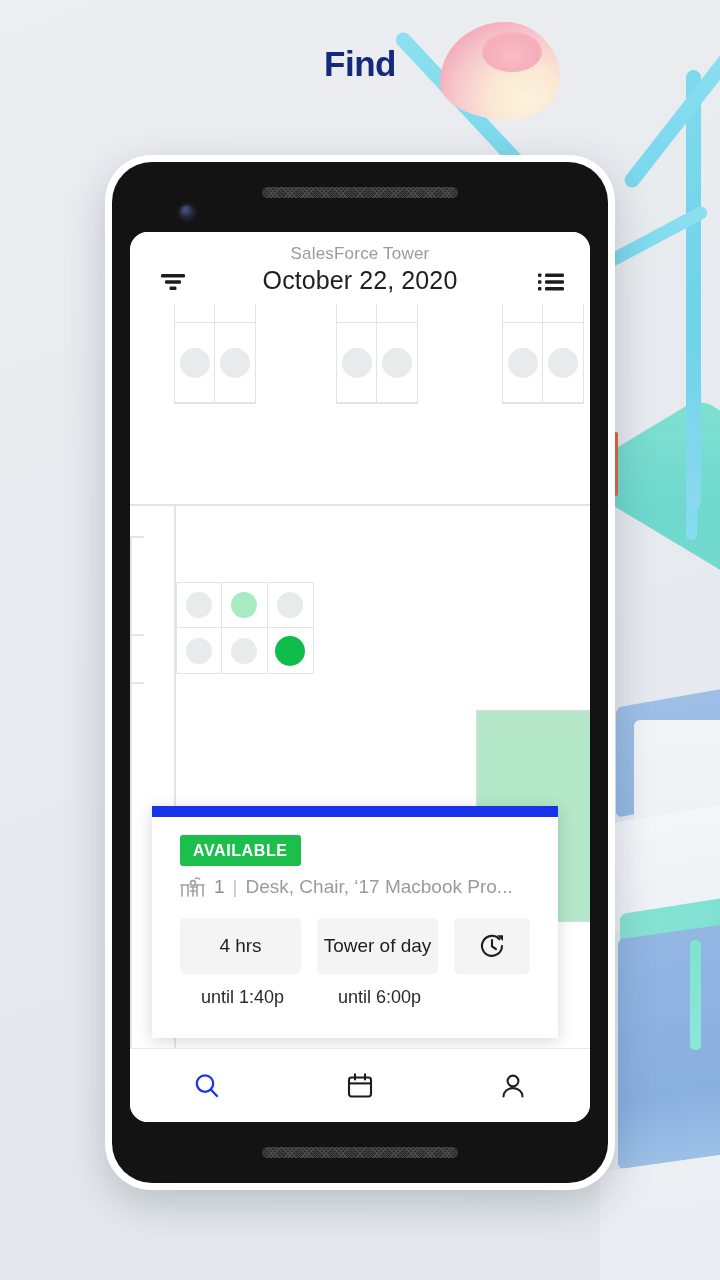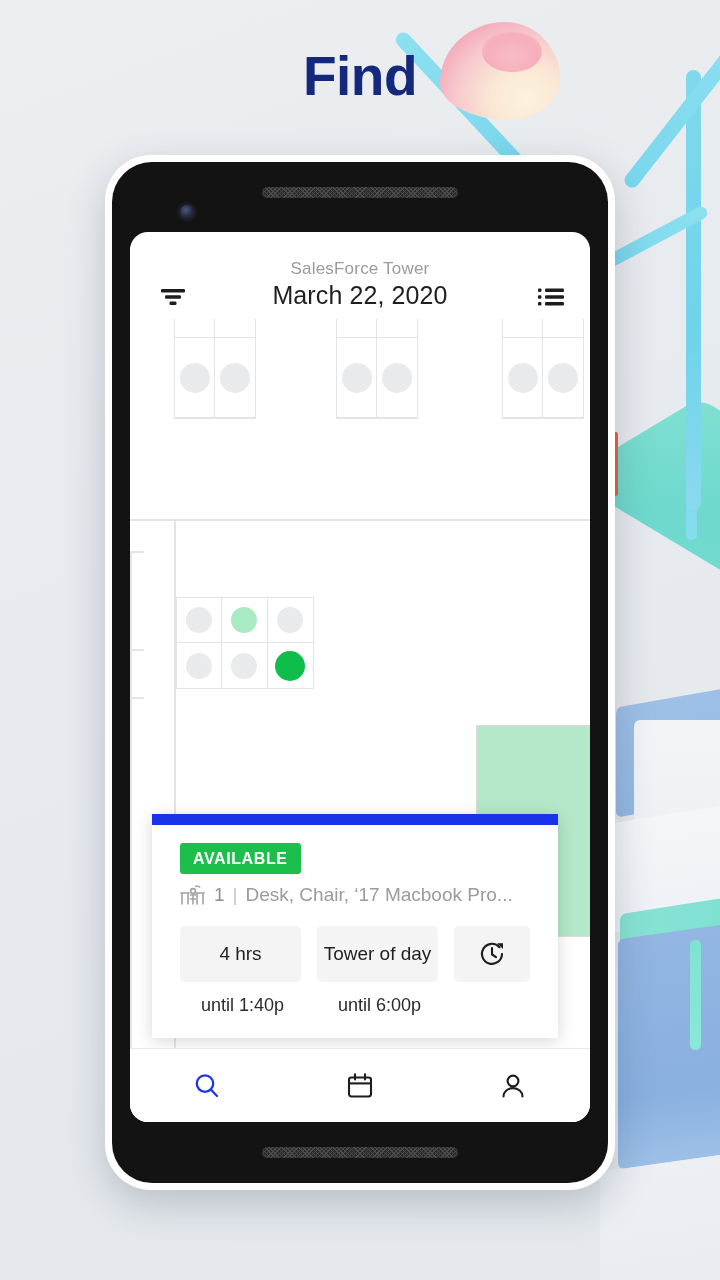--- a/index.html
+++ b/index.html
@@ -152,21 +152,21 @@
     width: 11px; height: 48px;
     background: linear-gradient(180deg, #7fd9ec 0%, #86ddee 100%);
     border-radius: 5px;
   }
 
   
   .page-title {
     position: absolute;
     left: 0; right: 0; top: 44px;
     text-align: center;
-    font-size: 55px;
+    font-size: 35px;
     font-weight: bold;
     color: #14287c;
     letter-spacing: -0.5px;
     z-index: 6;
   }
 
   
   .phone {
     position: absolute;
     left: 105px; top: 155px;
@@ -215,21 +215,20 @@
     flex-direction: column;
   }
 
   
   .app-header {
     position: relative;
     height: 72px;
     flex: 0 0 auto;
     background: #fff;
     z-index: 4;
-    margin-top: 15px;
   }
   .hdr-sub {
     position: absolute;
     left: 0; right: 0; top: 12px;
     text-align: center;
     font-size: 17px;
     color: #9b9b9b;
     letter-spacing: 0.2px;
   }
   .hdr-date {
@@ -292,21 +291,21 @@
     left: 22px; bottom: 10px;
     width: 406px;
     background: #ffffff;
     box-shadow: 0 3px 16px rgba(0,0,0,0.16);
     z-index: 8;
   }
   .card-bar {
     height: 11px;
     background: #1933ea;
   }
-  .card-body { padding: 18px 28px 22px 28px; }
+  .card-body { padding: 18px 28px 30px 28px; }
   .badge {
     display: inline-block;
     background: #1dbf4c;
     color: #fff;
     font-size: 16px;
     font-weight: bold;
     letter-spacing: 0.6px;
     padding: 7px 13px 6px 13px;
     border-radius: 3px;
   }
@@ -408,21 +407,21 @@
 <div class="phone">
   <div class="phone-bezel">
     <div class="grille grille-top"></div>
     <div class="camera"></div>
     <div class="grille grille-bottom"></div>
 
     <div class="screen">
 
       <div class="app-header">
         <div class="hdr-sub">SalesForce Tower</div>
-        <div class="hdr-date">March 22, 2020</div>
+        <div class="hdr-date">October 22, 2020</div>
 
         <div class="icon-btn icon-filter">
           <svg width="26" height="20" viewBox="0 0 26 20">
             <rect x="1" y="2" width="24" height="3.4" rx="1.2" fill="#1d1d1d"></rect>
             <rect x="5" y="8.3" width="16" height="3.4" rx="1.2" fill="#1d1d1d"></rect>
             <rect x="9.5" y="14.6" width="7" height="3.4" rx="1.2" fill="#1d1d1d"></rect>
           </svg>
         </div>
 
         <div class="icon-btn icon-list">

